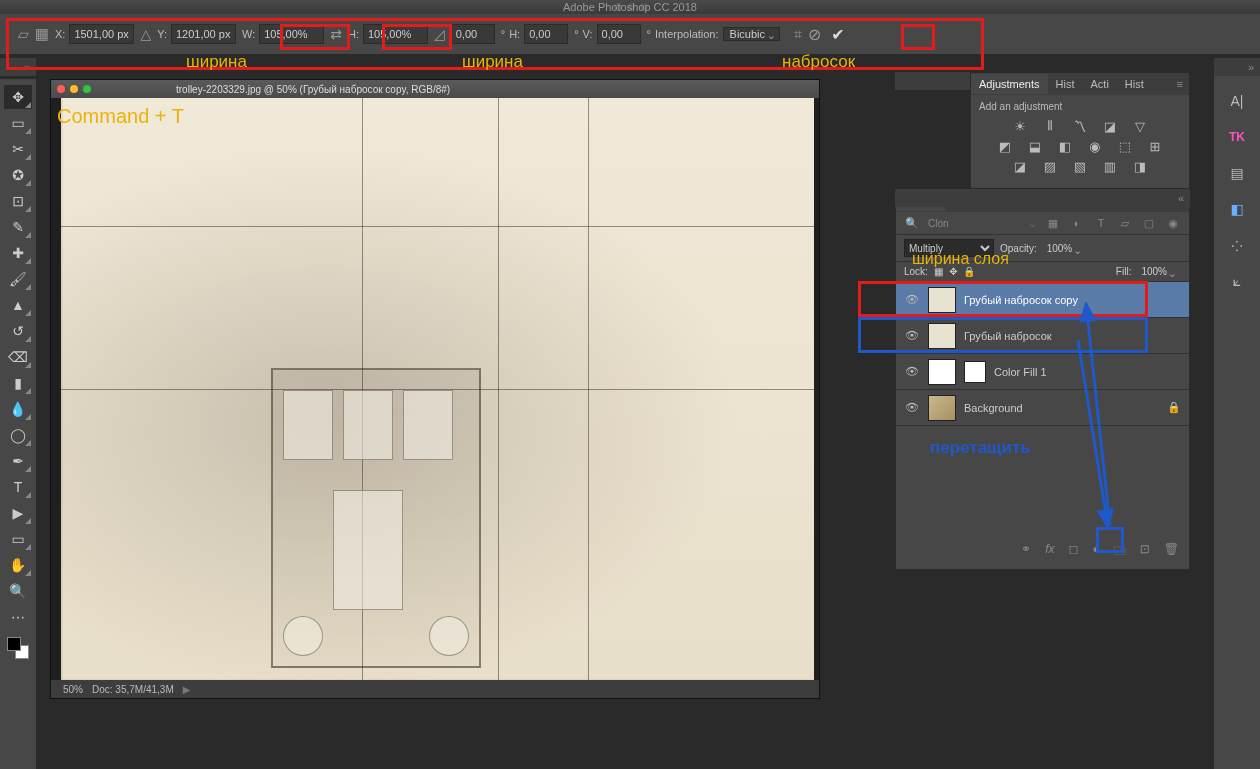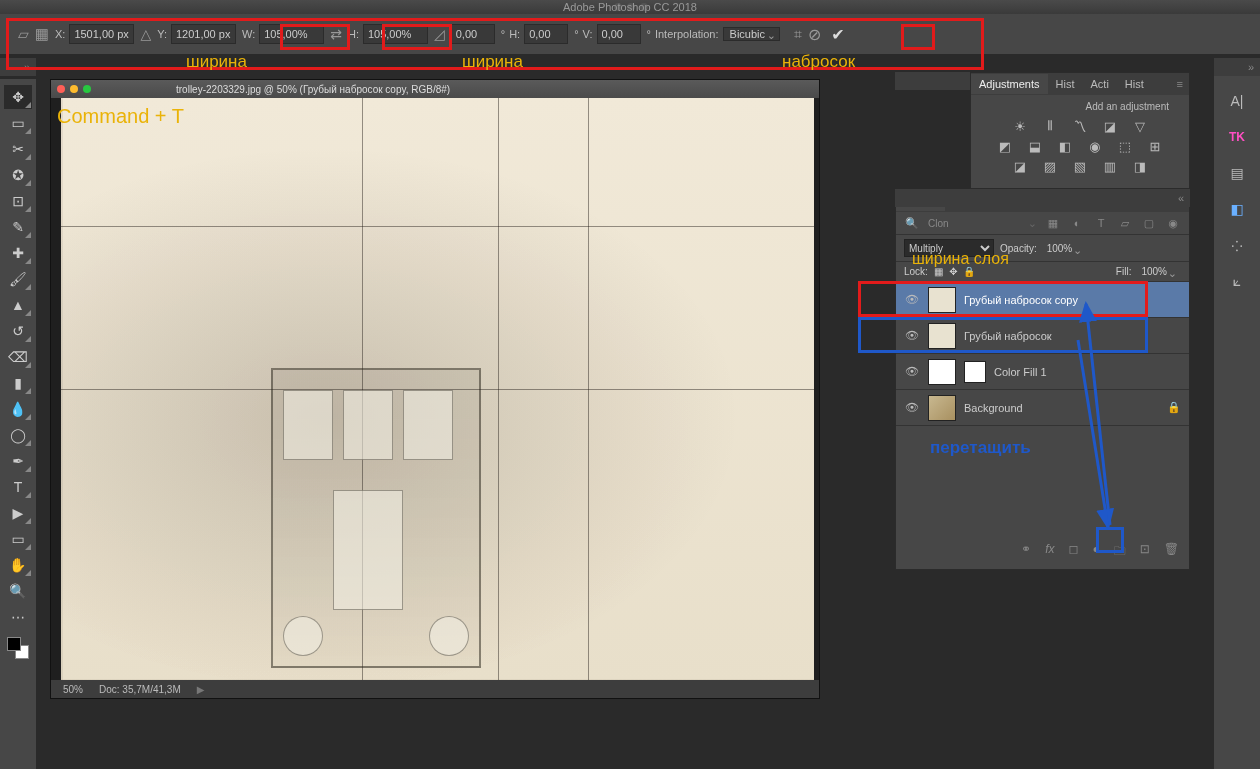--- a/index.html
+++ b/index.html
@@ -115,33 +115,33 @@
   .sketch-lines div { position:absolute; background:rgba(30,25,20,0.45); }
   .tram {
     position:absolute; left:210px; top:270px; width:210px; height:300px;
     border:2px solid rgba(40,35,25,0.5);
     background:linear-gradient(rgba(40,35,25,0.08),rgba(40,35,25,0.02));
   }
   .tram .win { position:absolute; border:1px solid rgba(40,35,25,0.4); background:rgba(240,236,225,0.6);}
   .docftr {
     position:absolute; left:0; right:0; bottom:0; height:18px;
     background:#3d3d3d; display:flex; align-items:center;
-    font-size:10px; color:#bbb; padding:0 12px; gap:16px;
+    font-size:10px; color:#bbb; padding:0 12px; gap:9px;
   }
   
   .rpanels { position:absolute; right:70px; top:18px; width:295px; }
   .panel {
     background:#474747; border:1px solid #2b2b2b;
     margin-bottom:0; font-size:11px; color:#ccc;
   }
   .panel .tabs { display:flex; background:#3d3d3d; height:22px; align-items:center;}
   .panel .tab { padding:4px 8px; color:#bbb; cursor:pointer; font-size:11px;}
   .panel .tab.on { background:#474747; color:#eee; }
   .panel .tab-aux { margin-left:auto; padding:4px 6px; color:#888;}
-  .adj-body { padding:6px 20px 10px;text-align:right;}
+  .adj-body { padding:6px 8px 10px;}
   .adj-body .hint { font-size:10px; color:#bbb; margin-bottom:6px;}
   .iconrow { display:flex; gap:10px; margin:4px 0; justify-content:center;}
   .iconrow span { width:20px; height:16px; display:flex; align-items:center; justify-content:center; color:#bbb; font-size:13px;}
   .filterrow { display:flex; align-items:center; gap:8px; padding:4px 8px; border-bottom:1px solid #333;}
   .filterrow .chip { width:16px; height:14px; display:flex; align-items:center; justify-content:center; color:#888; font-size:11px;}
   .blendrow { display:flex; align-items:center; gap:6px; padding:4px 8px; border-bottom:1px solid #333; font-size:10px;}
   .blendrow select, .blendrow input { background:#2b2b2b; border:1px solid #222; color:#ccc; font-size:10px; height:18px;}
   .lockrow { display:flex; align-items:center; gap:6px; padding:4px 8px; border-bottom:1px solid #333; font-size:10px;}
   .layer { display:flex; align-items:center; height:36px; padding:0 8px; gap:8px; border-bottom:1px solid #333;}
   .layer.active { background:#5a7aa8; color:#fff;}

